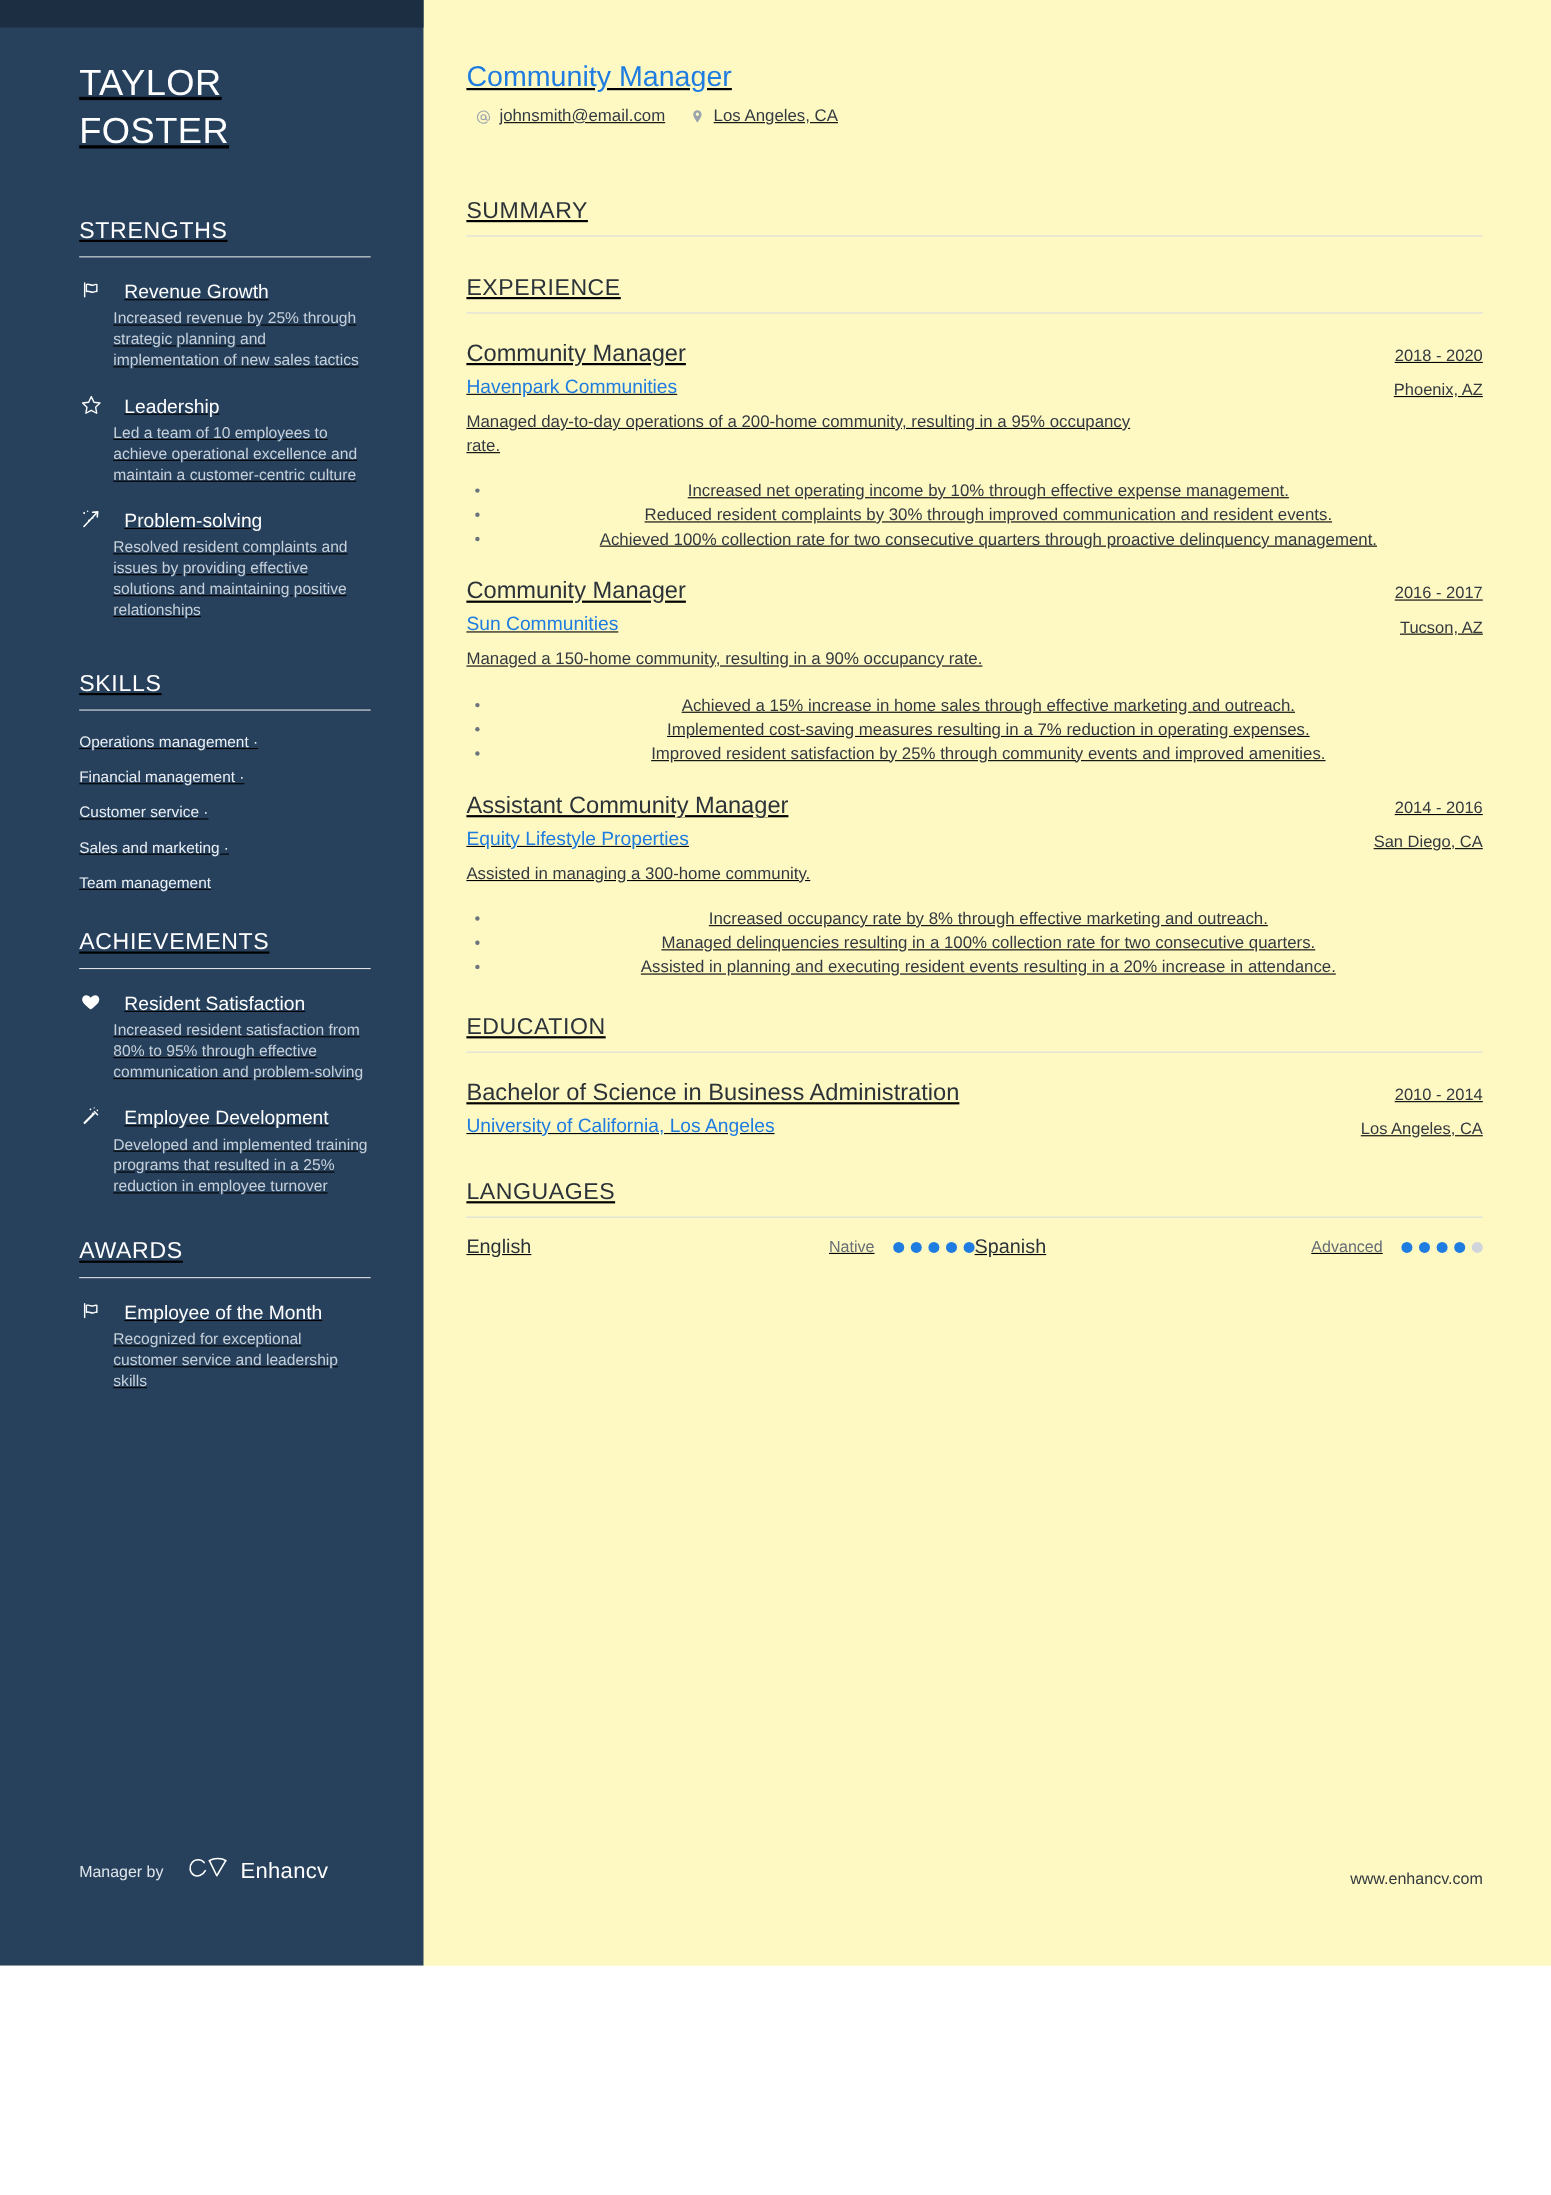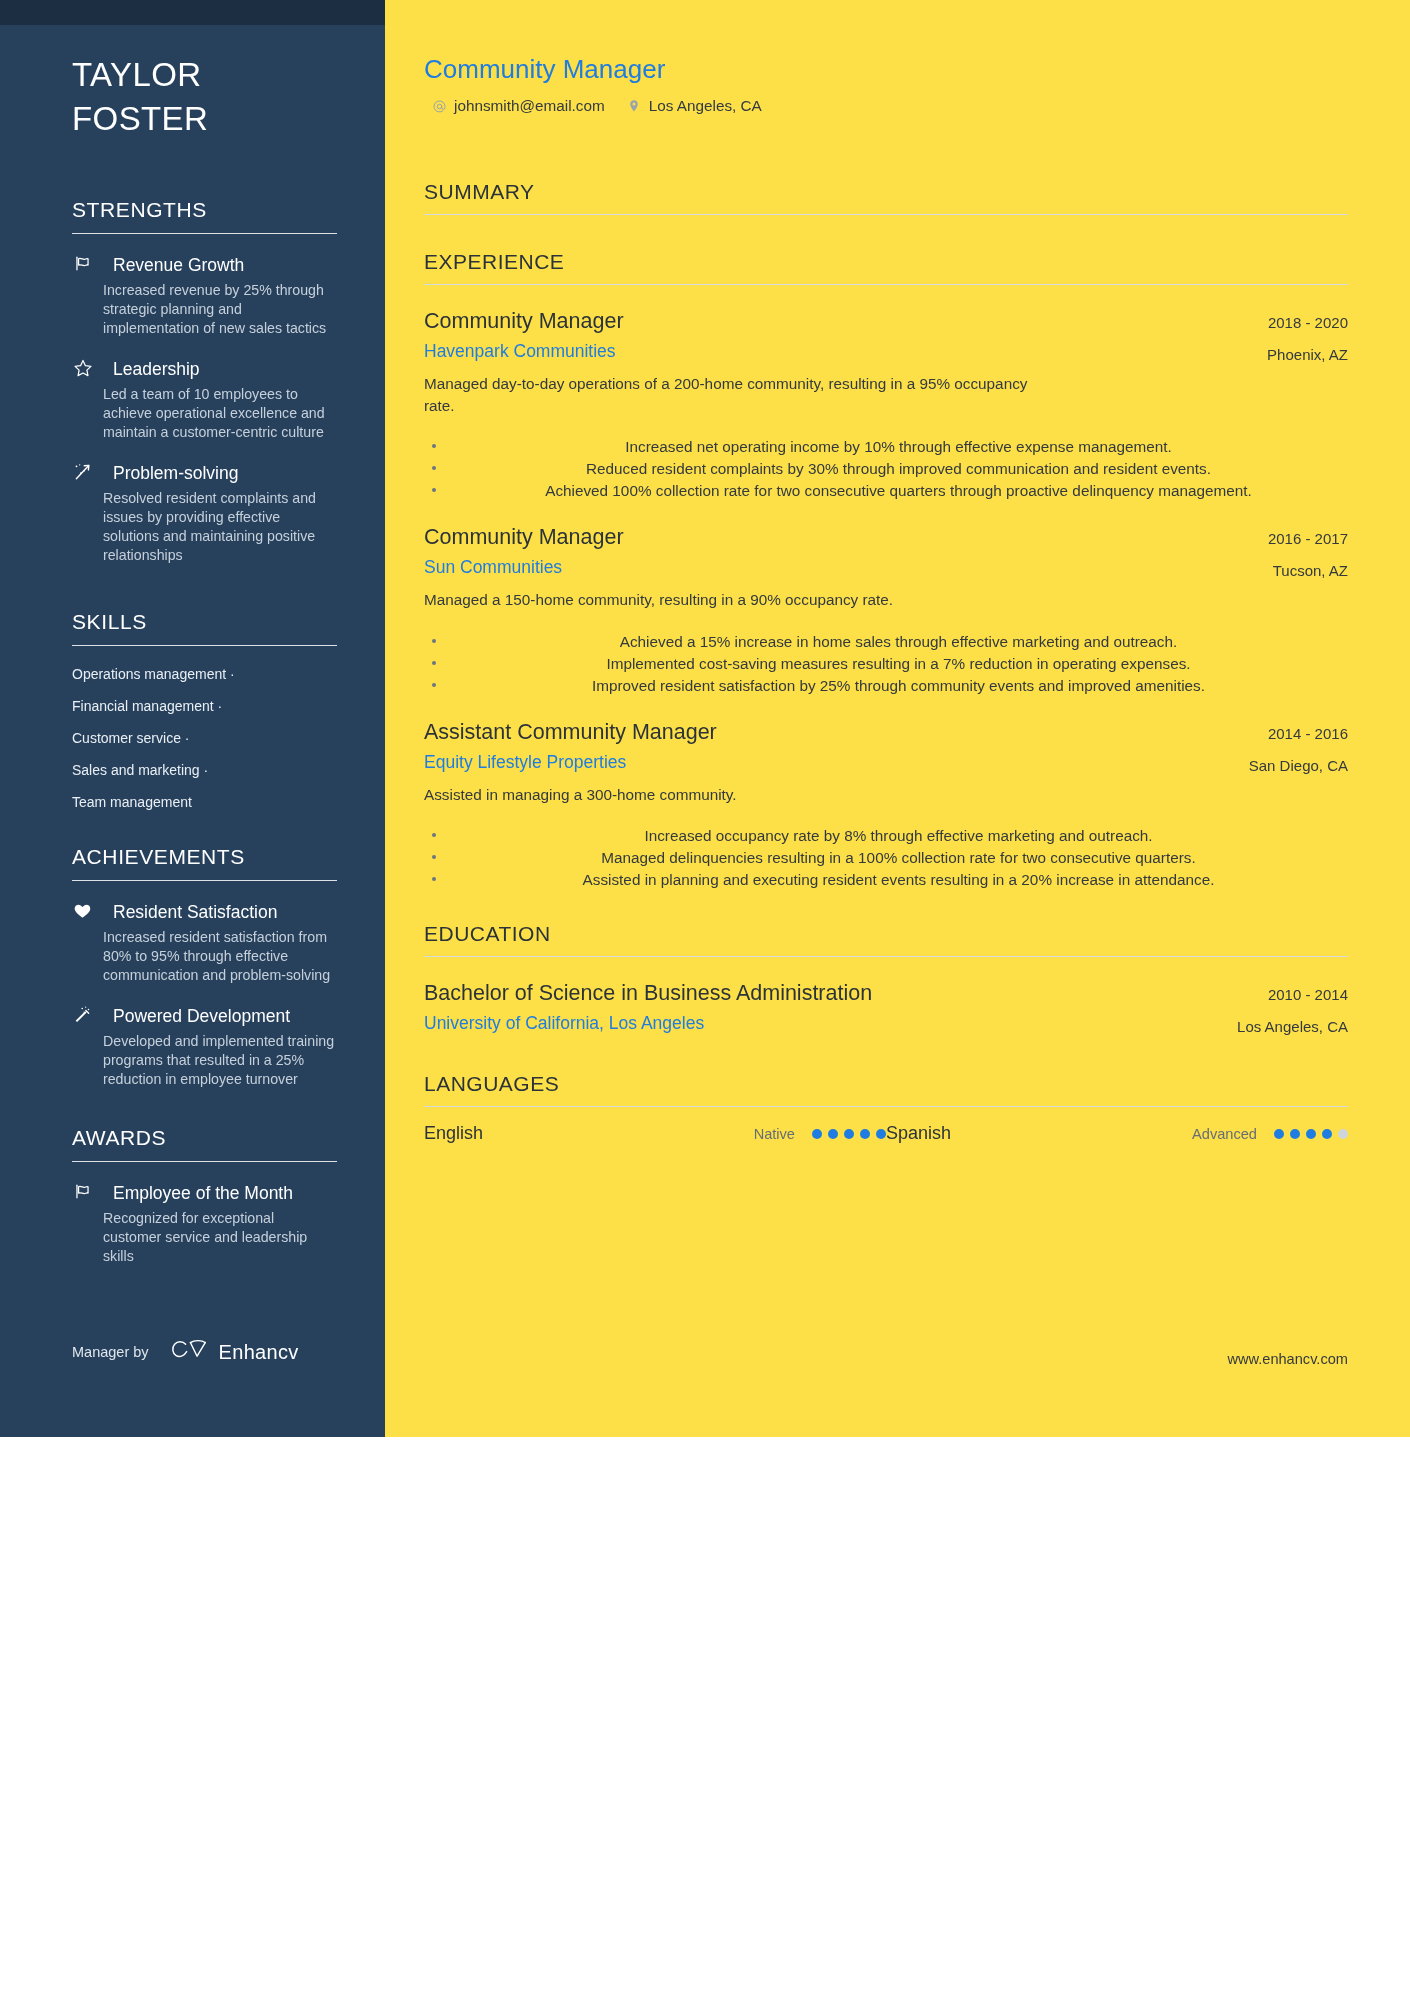--- a/index.html
+++ b/index.html
@@ -6,24 +6,25 @@
   html, body {
     width: 1410px;
     height: 1995px;
     background: #ffffff;
     font-family: "Liberation Sans", sans-serif;
     -webkit-font-smoothing: antialiased;
   }
   .page {
     position: relative;
     width: 1410px;
-    height: 1437px;
-    display: flex;
-    background: #fde047;
+    height: 1787px;
+    display: flex;
+    background: #fef9c3;
     overflow: hidden;
+    text-decoration: underline;
   }
 
   
   .sidebar {
     position: relative;
     width: 385px;
     flex: 0 0 385px;
     background: #27415d;
     color: #ffffff;
     padding: 0;
@@ -376,21 +377,21 @@
             <span class="ic">
               <svg width="20" height="20" viewBox="0 0 24 24" fill="none">
                 <path d="M3.2 20.8 L14.6 9.4 L16.3 11.1 L4.9 22.5 Z" fill="#ffffff" transform="translate(0,-2)"></path>
                 <path d="M15.4 6.6 L18.8 10" stroke="#ffffff" stroke-width="1.6" stroke-linecap="round"></path>
                 <circle cx="11.1" cy="4.2" r="1.0" fill="#ffffff"></circle>
                 <circle cx="15.2" cy="2.6" r="0.7" fill="#ffffff"></circle>
                 <circle cx="18.6" cy="5.4" r="0.9" fill="#ffffff"></circle>
                 <circle cx="13.2" cy="8.4" r="0.7" fill="#ffffff"></circle>
               </svg>
             </span>
-            <span class="side-item-title">Powered Development</span>
+            <span class="side-item-title">Employee Development</span>
           </div>
           <div class="side-item-desc">Developed and implemented training programs that resulted in a 25% reduction in employee turnover</div>
         </div>
       </section>
 
       <section class="side-section" style="margin-top:36px;">
         <h2 class="side-heading">AWARDS</h2>
         <div class="side-rule"></div>
 
         <div class="side-item">

